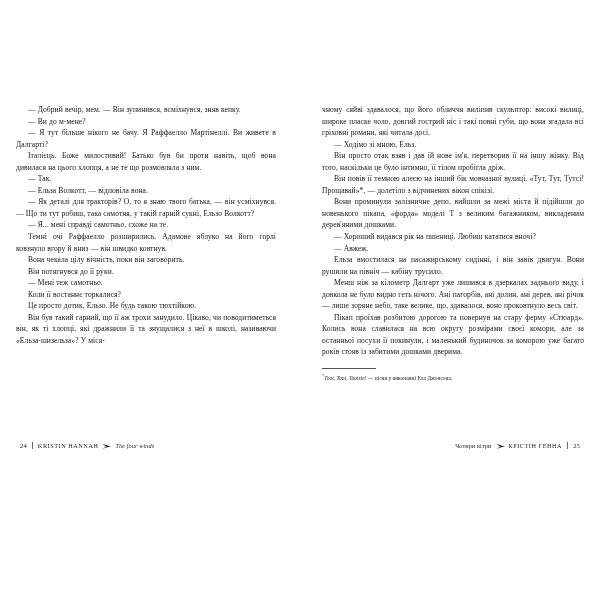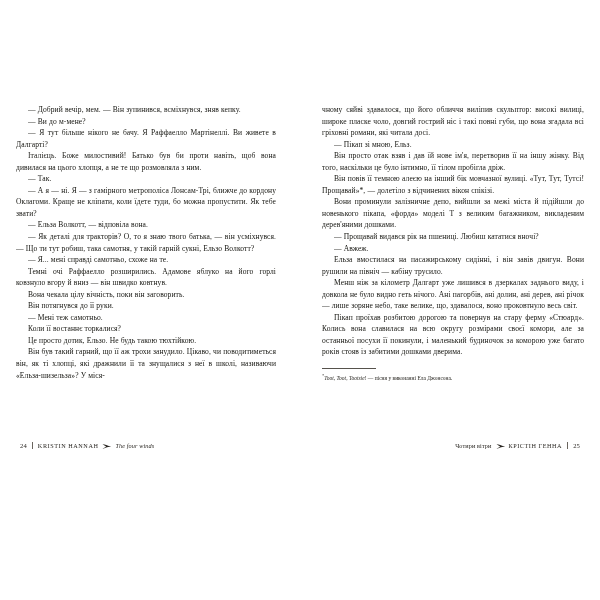--- a/index.html
+++ b/index.html
@@ -134,21 +134,20 @@
 
 <div class="spread">
 
   <div class="page page-left">
     <div class="body-text">
       <p>— Добрий вечір, мем. — Він зупинився, всміхнувся, зняв кепку.</p>
       <p>— Ви до м-мене?</p>
       <p>— Я тут більше нікого не бачу. Я Раффаелло Мартінеллі. Ви живете в Далгарті?</p>
       <p>Італієць. Боже милостивий! Батько був би проти навіть, щоб вона дивилася на цього хлопця, а не те що розмовляла з ним.</p>
       <p>— Так.</p>
-      <p>— А я — ні. Я — з гамірного метрополіса Лонсам-Трі, ближче до кордону Оклагоми. Краще не кліпати, коли їдете туди, бо можна пропустити. Як тебе звати?</p>
       <p>— Ельза Волкотт, — відповіла вона.</p>
       <p>— Як деталі для тракторів? О, то я знаю твого батька, — він усміхнувся. — Що ти тут робиш, така самотня, у такій гарній сукні, Ельзо Волкотт?</p>
       <p>— Я... мені справді самотньо, схоже на те.</p>
       <p>Темні очі Раффаелло розширились. Адамове яблуко на його горлі ковзнуло вгору й вниз — він швидко ковтнув.</p>
       <p>Вона чекала цілу вічність, поки він заговорить.</p>
       <p>Він потягнувся до її руки.</p>
       <p>— Мені теж самотньо.</p>
       <p>Коли її востаннє торкалися?</p>
       <p>Це просто дотик, Ельзо. Не будь такою тюхтійкою.</p>
       <p>Він був такий гарний, що її аж трохи занудило. Цікаво, чи поводитиметься він, як ті хлопці, які дражнили її та знущалися з неї в школі, називаючи «Ельза-шизельза»? У міся-</p>
@@ -164,25 +163,25 @@
           <path d="M8 7 L17 7" stroke="#2a2722" stroke-width="1.1" fill="none"></path>
         </svg>
       </span>
       <span class="title-it">The four winds</span>
     </div>
   </div>
 
   <div class="page page-right">
     <div class="body-text">
       <p class="noindent">чному сяйві здавалося, що його обличчя виліпив скульптор: високі вилиці, широке пласке чоло, довгий гострий ніс і такі повні губи, що вона згадала всі гріховні романи, які читала досі.</p>
-      <p>— Пікап зі мною, Ельз.</p>
+      <p>— Ходімо зі мною, Ельз.</p>
       <p>Він просто отак взяв і дав їй нове ім'я, перетворив її на іншу жінку. Від того, наскільки це було інтимно, її тілом пробігла дріж.</p>
       <p>Він повів її темною алеєю на інший бік мовчазної вулиці. «Тут, Тут, Тутсі! Прощавай»*, — долетіло з відчинених вікон спікізі.</p>
       <p>Вони проминули залізничне депо, вийшли за межі міста й підійшли до новенького пікапа, «форда» моделі Т з великим багажником, викладеним дерев'яними дошками.</p>
-      <p>— Прощавай видався рік на пшениці. Любиш кататися вночі?</p>
+      <p>— Хороший видався рік на пшениці. Любиш кататися вночі?</p>
       <p>— Авжеж.</p>
       <p>Ельза вмостилася на пасажирському сидінні, і він завів двигун. Вони рушили на північ — кабіну трусило.</p>
       <p>Менш ніж за кілометр Далгарт уже лишився в дзеркалах заднього виду, і довкола не було видно геть нічого. Ані пагорбів, ані долин, ані дерев, ані річок — лише зоряне небо, таке велике, що, здавалося, воно проковтнуло весь світ.</p>
       <p>Пікап проїхав розбитою дорогою та повернув на стару ферму «Стюард». Колись вона славилася на всю округу розмірами своєї комори, але за останньої посухи її покинули, і маленький будиночок за коморою уже багато років стояв із забитими дошками дверима.</p>
     </div>
 
     <div class="footnote">
       <div class="footnote-rule"></div>
       <p class="footnote-text">
         <span class="fn-marker">*</span><span class="fn-title">Toot, Toot, Tootsie!</span><span> — пісня у виконанні Ела Джонсона.</span>

